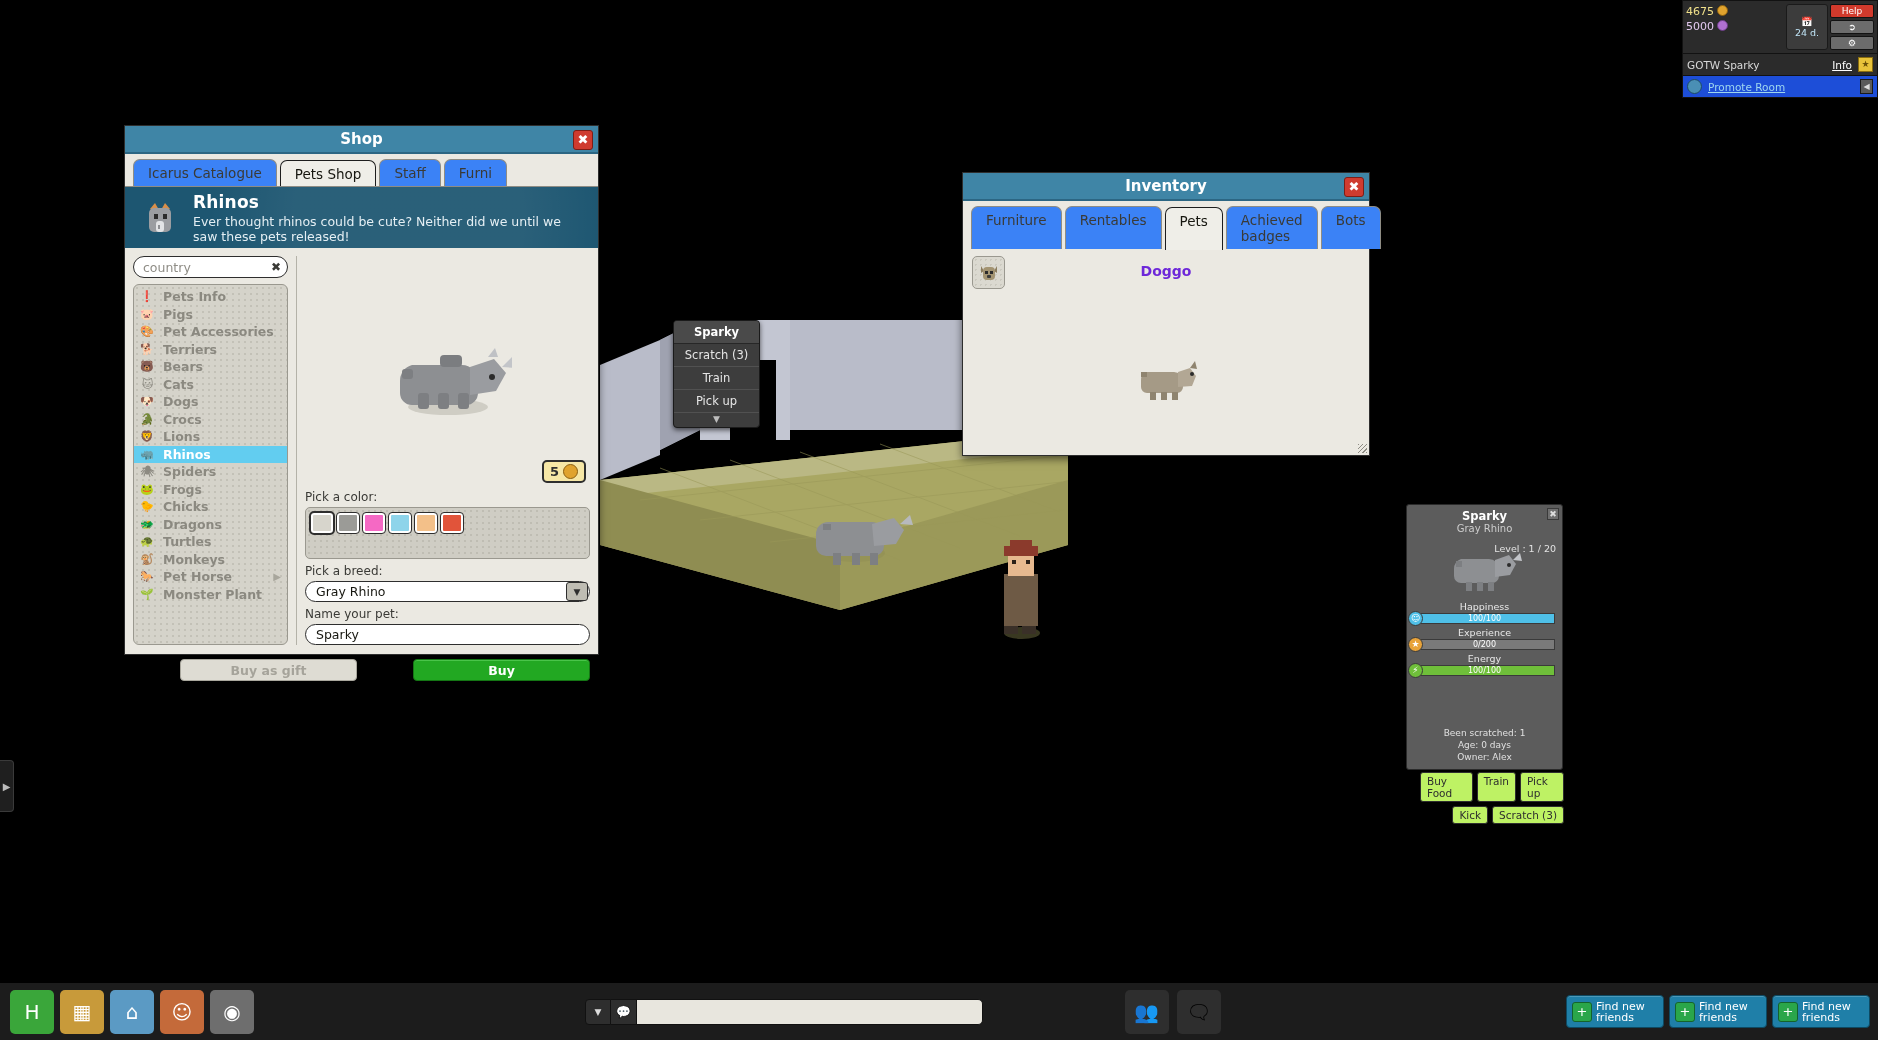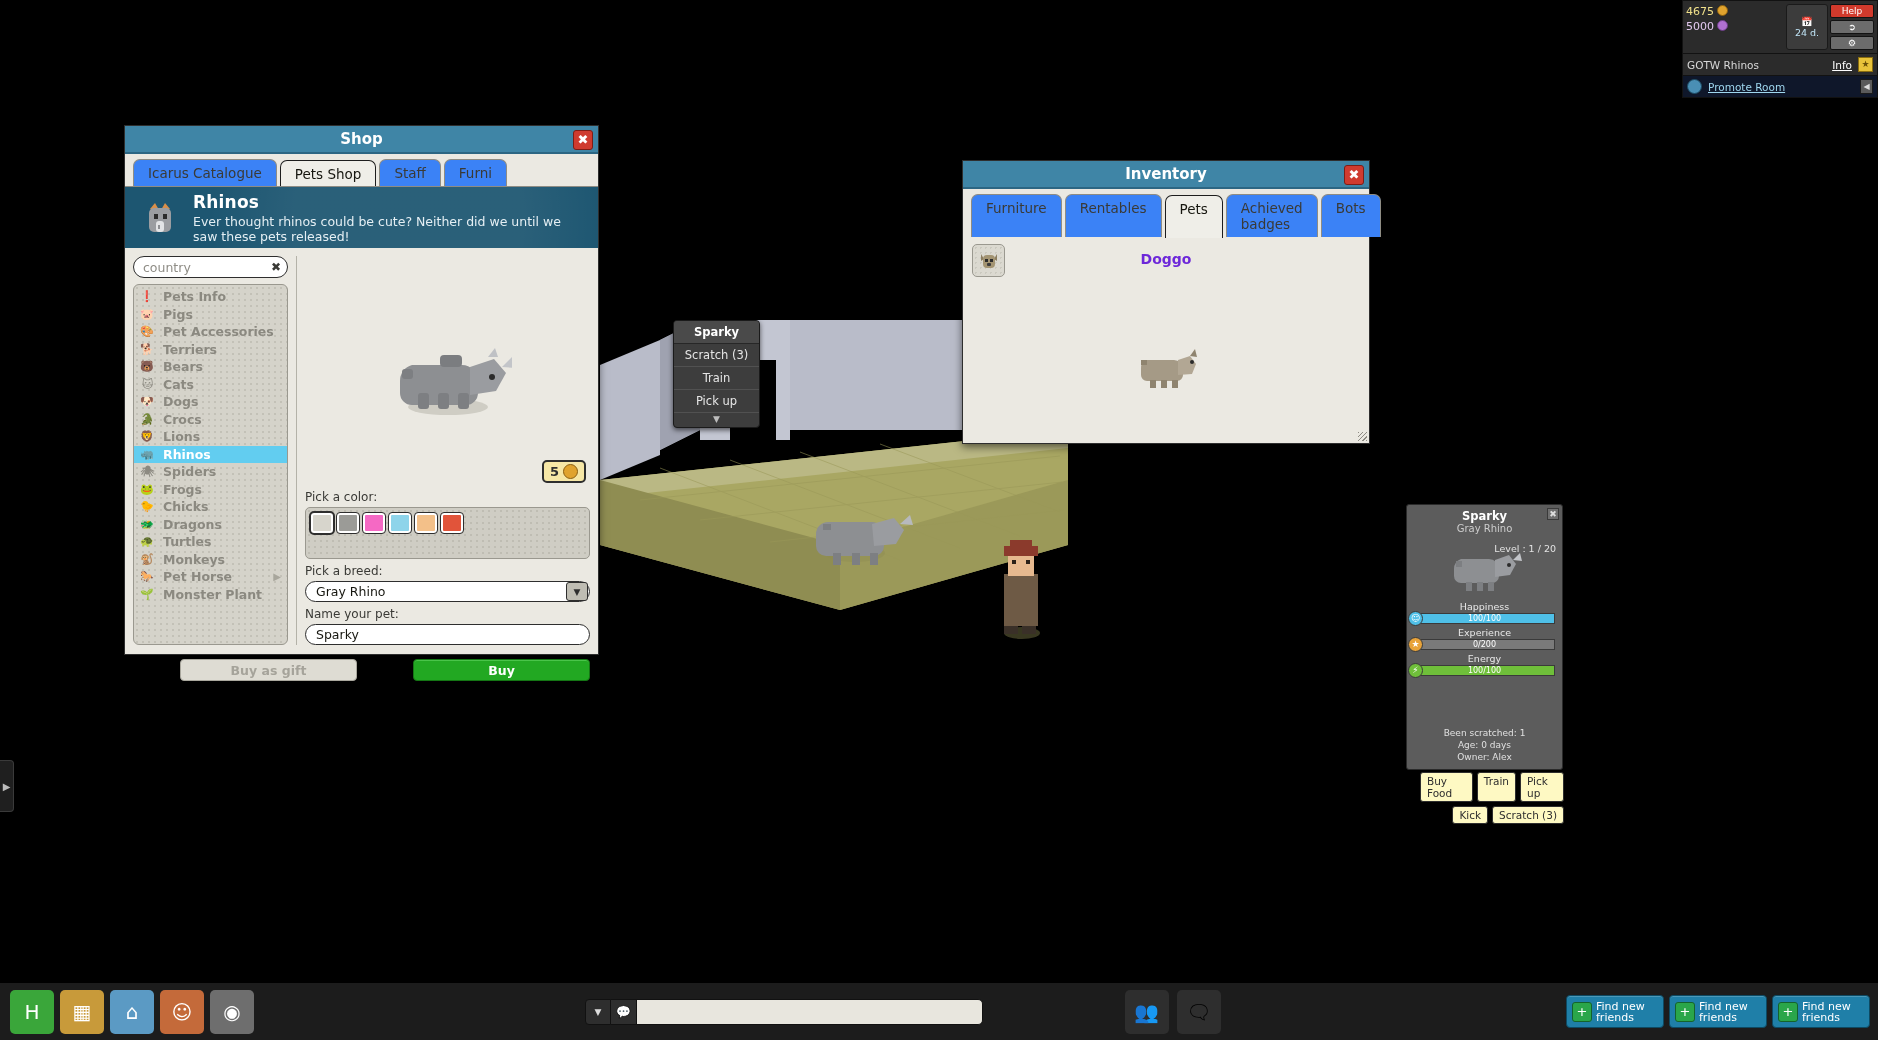--- a/index.html
+++ b/index.html
@@ -73,21 +73,21 @@
   .txt-input { width:100%; height:21px; border:1px solid #2e2e2e; border-radius:11px; background:#fff;
         font-size:12.5px; padding:0 10px; color:#16160f; font-family:"DejaVu Sans", sans-serif; }
   .shop-actions { display:flex; gap:9px; padding:6px 8px 8px; }
   .btn { flex:1; height:22px; border-radius:4px; font-size:12.5px; font-weight:bold;
         display:flex; align-items:center; justify-content:center; cursor:pointer;margin-left:47px; }
   .btn-gift { background:#dedcd3; border:1px solid #a9a79d; color:#a5a39a; }
   .btn-buy  { background:#22a822; border:1px solid #147614; color:#fff;
               box-shadow:inset 0 1px 0 #49c449; }
 
   
-  #inv { left:962px; top:160px; width:408px; height:284px; }
+  #inv { left:962px; top:172px; width:408px; height:284px; }
   .inv-body { padding:7px 9px; height:calc(100% - 28px - 33px); display:flex; flex-direction:column; }
   .inv-grid-row { display:flex; gap:8px; }
   .inv-slot { width:33px; height:33px; border:1px solid #9a988f; border-radius:5px; background:#dbd9d0;
         background-image:radial-gradient(#cbc9bf 1px, transparent 1px); background-size:5px 5px;
         display:flex; align-items:center; justify-content:center; cursor:pointer; }
   .inv-main { flex:1; position:relative; }
   .inv-petname { position:absolute; left:0; right:0; top:-26px; text-align:center;
         font-size:14px; font-weight:bold; color:#6d28d9; }
   .inv-stage { position:absolute; inset:0; display:flex; align-items:center; justify-content:center; }
   .inv-foot { display:flex; justify-content:center; padding:4px 0 8px; }
@@ -123,21 +123,21 @@
   .bar { margin:1px 7px 0; height:11px; background:#7a7a7a; border:1px solid #3a3a3a;
         position:relative; display:flex; align-items:center; }
   .bar .fill { position:absolute; left:0; top:0; bottom:0; }
   .bar .bt { position:relative; width:100%; text-align:center; font-size:8px; color:#fff; }
   .bar .ic { position:absolute; left:-7px; top:-3px; width:15px; height:15px; border-radius:50%;
         border:1px solid #3a3a3a; font-size:9px; line-height:13px; text-align:center; color:#fff; }
   .pi-foot { position:absolute; left:0; right:0; bottom:6px; text-align:center;
         font-size:9px; color:#e0e0e0; line-height:12px; }
   #petbtns { position:absolute; left:1420px; top:772px; width:144px; }
   .pb-row { display:flex; gap:4px; justify-content:flex-end; margin-bottom:4px; }
-  .pb { background:#fef9c3; border:1px solid #2e2e2e; border-radius:3px; font-size:10.5px;
+  .pb { background:#bef264; border:1px solid #2e2e2e; border-radius:3px; font-size:10.5px;
         color:#2e2e2e; padding:2px 6px; cursor:pointer; box-shadow:1px 1px 0 rgba(0,0,0,.35); }
 
   
   #hud { position:absolute; right:0; top:0; width:196px; }
   .hud-row1 { display:flex; align-items:stretch; gap:2px; background:#2b2b2b; padding:3px;
         border:1px solid #121212; }
   .credits { flex:1; font-size:11px; color:#f0e08a; line-height:15px; }
   .credits .line2 { color:#e2c9ef; }
   .cchip { display:inline-block; width:11px; height:11px; border-radius:50%; vertical-align:-1px; margin-left:3px; }
   .hud-days { width:42px; background:#3c3c3c; border:1px solid #1a1a1a; border-radius:3px;
@@ -146,21 +146,21 @@
   .hud-btns { width:44px; display:flex; flex-direction:column; gap:2px; }
   .hbtn { height:14px; border:1px solid #121212; border-radius:2px; font-size:9px; color:#fff;
         display:flex; align-items:center; justify-content:center; cursor:pointer; }
   .hbtn.help { background:#d13a2c; }
   .hbtn.gray { background:#6c6c6c; }
   .gotw { display:flex; align-items:center; gap:6px; background:#2b2b2b; border:1px solid #121212;
         border-top:none; padding:3px 4px; font-size:10.5px; color:#d9d9d9; }
   .gotw .info { margin-left:auto; color:#fff; text-decoration:underline; cursor:pointer; font-size:10.5px; }
   .gotw .star { width:15px; height:15px; background:#e8c33a; border:1px solid #8a6d0f;
         font-size:9px; line-height:13px; text-align:center; color:#6b520a; }
-  .promote { display:flex; align-items:center; gap:6px; background:#0f172a; border:1px solid #121212;
+  .promote { display:flex; align-items:center; gap:6px; background:#1d4ed8; border:1px solid #121212;
         border-top:none; padding:3px 4px; font-size:10.5px; }
   .promote a { color:#9fd7ef; text-decoration:underline; cursor:pointer; }
   .promote .globe { width:15px; height:15px; border-radius:50%; background:#4a8fb5; border:1px solid #1d4b63; }
   .promote .cl { margin-left:auto; width:13px; height:15px; background:#5a5a5a; border:1px solid #1a1a1a;
         color:#ddd; font-size:8px; line-height:13px; text-align:center; cursor:pointer; }
 
   
   #lhandle { position:absolute; left:0; top:760px; width:14px; height:52px; background:#1f1f1f;
         border:1px solid #3a3a3a; border-left:none; border-radius:0 4px 4px 0;
         color:#bbb; font-size:10px; display:flex; align-items:center; justify-content:center; cursor:pointer; }
@@ -255,21 +255,21 @@
       <span>📅</span>
       <span>24 d.</span>
     </div>
     <div class="hud-btns">
       <div class="hbtn help">Help</div>
       <div class="hbtn gray">➲</div>
       <div class="hbtn gray">⚙</div>
     </div>
   </div>
   <div class="gotw">
-    <span>GOTW Rhinos</span>
+    <span>GOTW Sparky</span>
     <span class="info">Info</span>
     <span class="star">★</span>
   </div>
   <div class="promote">
     <span class="globe"></span>
     <a>Promote Room</a>
     <span class="cl">◀</span>
   </div>
 </div>
 

